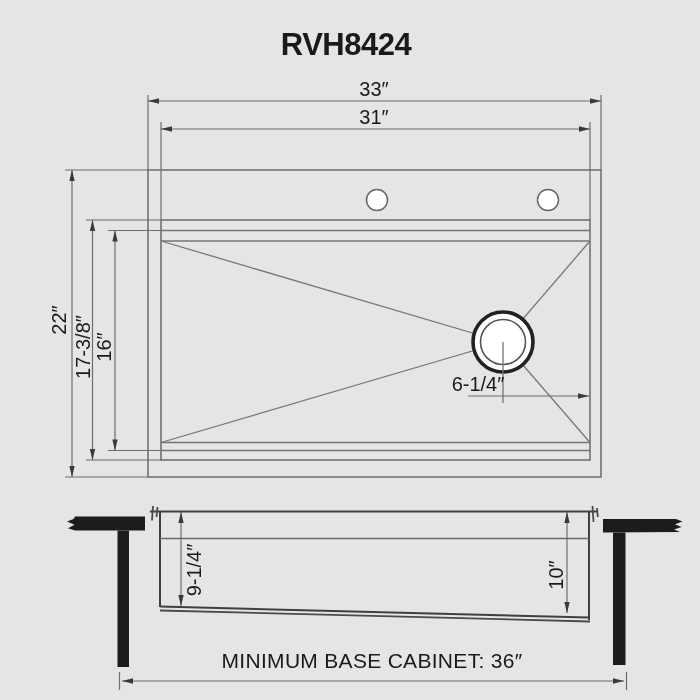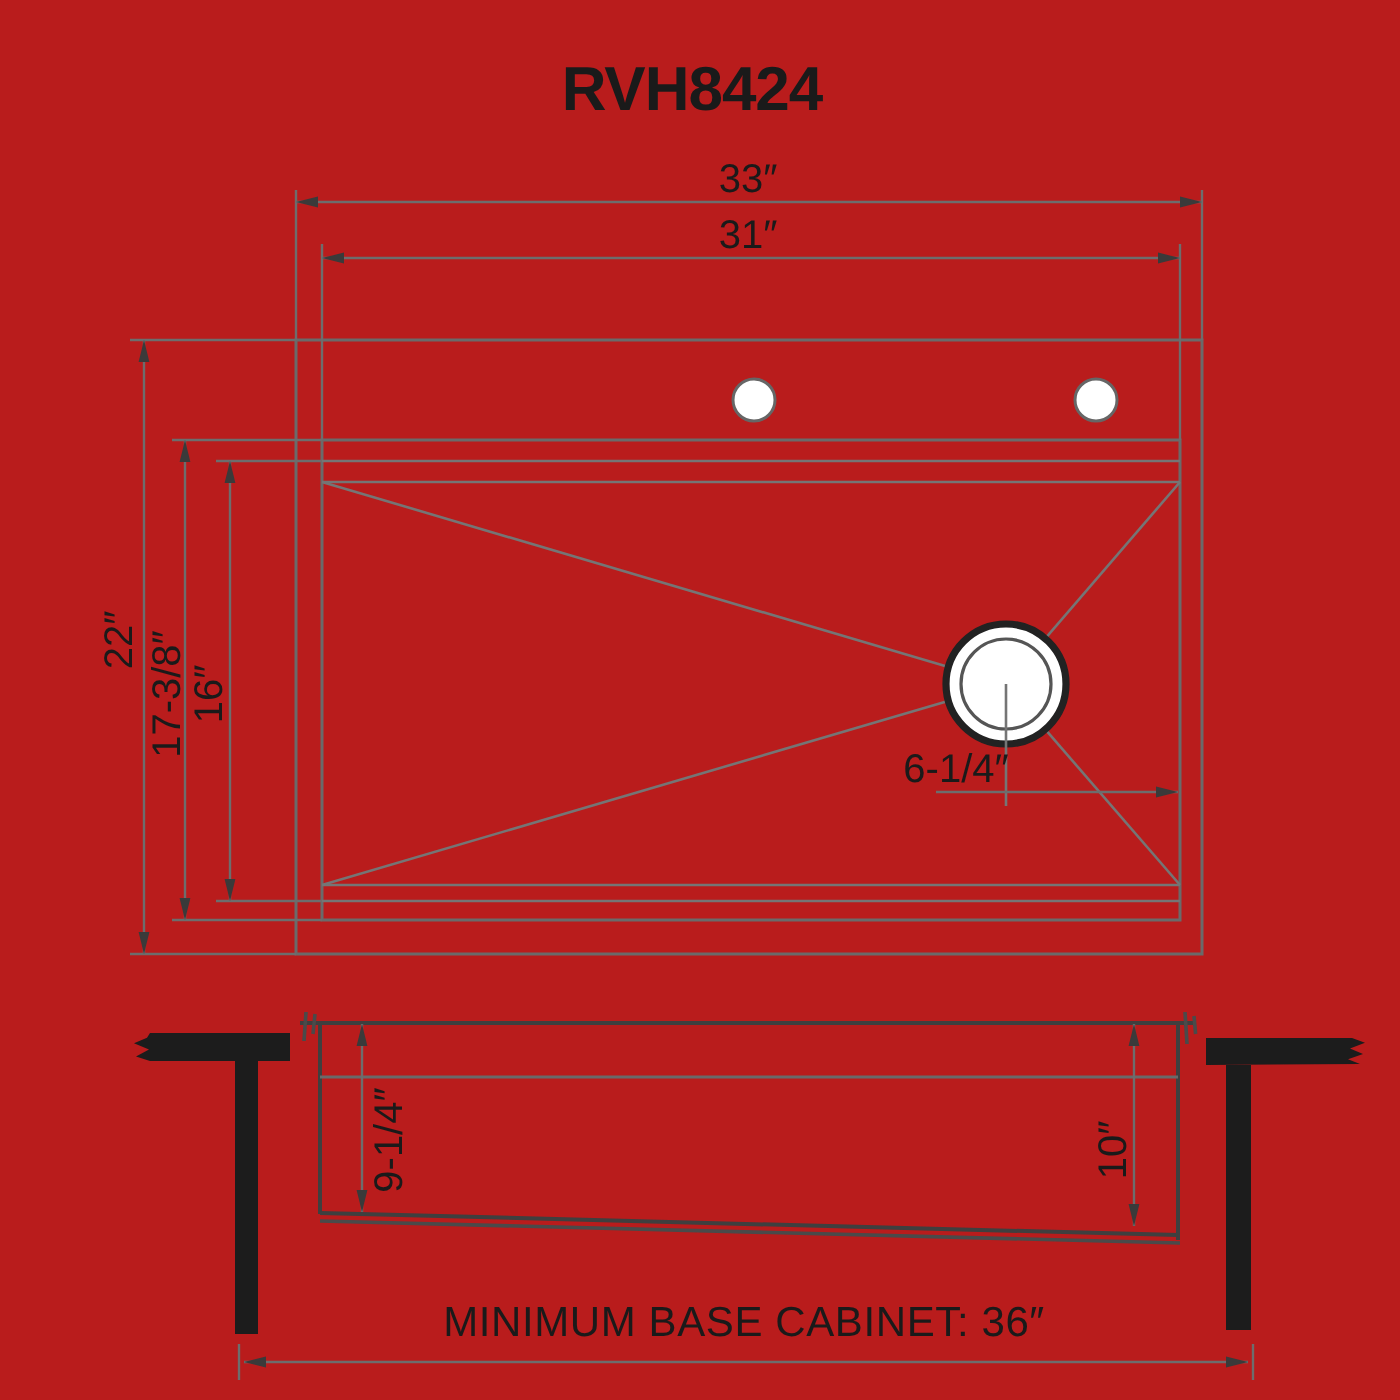--- a/index.html
+++ b/index.html
@@ -1,16 +1,16 @@
 <!DOCTYPE html>
 <html><head>
 <meta charset="utf-8">
 <style>
   html,body{margin:0;padding:0;background:#ffffff;}
-  .stage{width:700px;height:700px;position:relative;background:#b91c1c;overflow:hidden;}
+  .stage{width:700px;height:700px;position:relative;background:#e5e5e5;overflow:hidden;}
   svg{display:block;}
   text{font-family:"Liberation Sans",sans-serif;fill:#1a1a1a;}
   .title-txt{font-size:31px;font-weight:bold;letter-spacing:-0.5px;}
   .dim-txt{font-size:20px;}
   .footer-txt{font-size:21px;letter-spacing:0.3px;}
   .thin{stroke:#757575;stroke-width:1.3;fill:none;}
   .med{stroke:#6a6a6a;stroke-width:1.5;fill:none;}
   .dim{stroke:#6d6d6d;stroke-width:1.2;fill:none;}
   .prof{stroke:#3f3f3f;stroke-width:2;fill:none;}
   .prof-thin{stroke:#4a4a4a;stroke-width:1.8;fill:none;}

